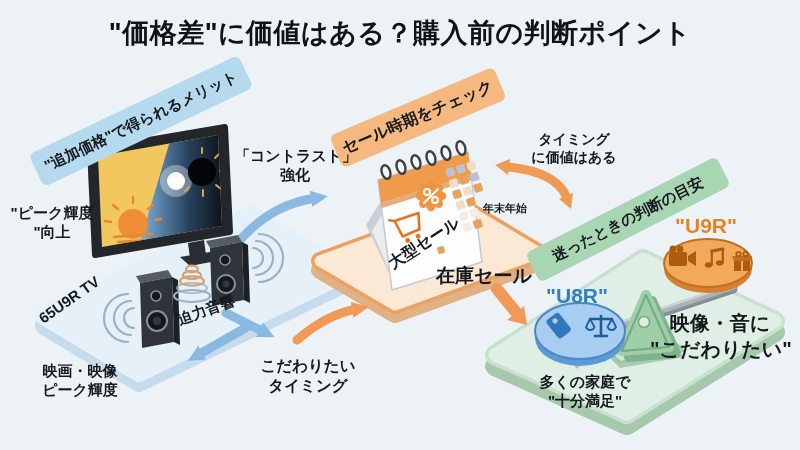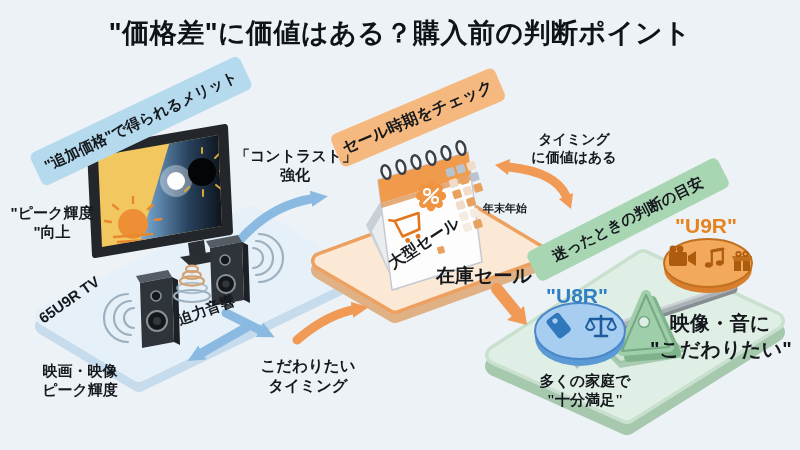--- a/index.html
+++ b/index.html
@@ -38,21 +38,21 @@
   .l-sound{left:156px;top:300px;width:100px;font-size:15px;transform:rotate(-20deg);}
   .l-movie{left:15px;top:361px;width:130px;font-size:15px;}
   .l-shrinkb{left:233px;top:356px;width:150px;font-size:15.5px;}
   .l-shrinkt{left:509px;top:131px;width:130px;font-size:14px;}
   .l-yearend{left:473px;top:201px;width:64px;font-size:11px;}
   .l-bigsale{left:374px;top:233px;width:100px;font-size:16px;transform:rotate(-33deg);}
   .l-stock{left:436px;top:264px;width:72px;font-size:19px;}
   .l-u9r{left:656px;top:213px;width:100px;font-size:21px;color:#e8821e;}
   .l-u8r{left:527px;top:283px;width:100px;font-size:21px;color:#2f7fc4;}
   .l-u9rnote{left:650px;top:311px;width:140px;font-size:20px;}
-  .l-u8rnote{left:515px;top:372px;width:140px;font-size:15px;font-family:Liberation Serif, serif;}
+  .l-u8rnote{left:515px;top:372px;width:140px;font-size:15px;}
 </style>
 </head>
 <body>
 
 <div id="canvas">
 
   <svg id="gfx" width="800" height="450" viewBox="0 0 800 450">
     <defs>
       <marker id="mb" markerUnits="userSpaceOnUse" markerWidth="20" markerHeight="18" refX="5" refY="8" orient="auto">
         <path d="M0,0 L17,8 L0,16 Z" fill="#8abae2"></path>

